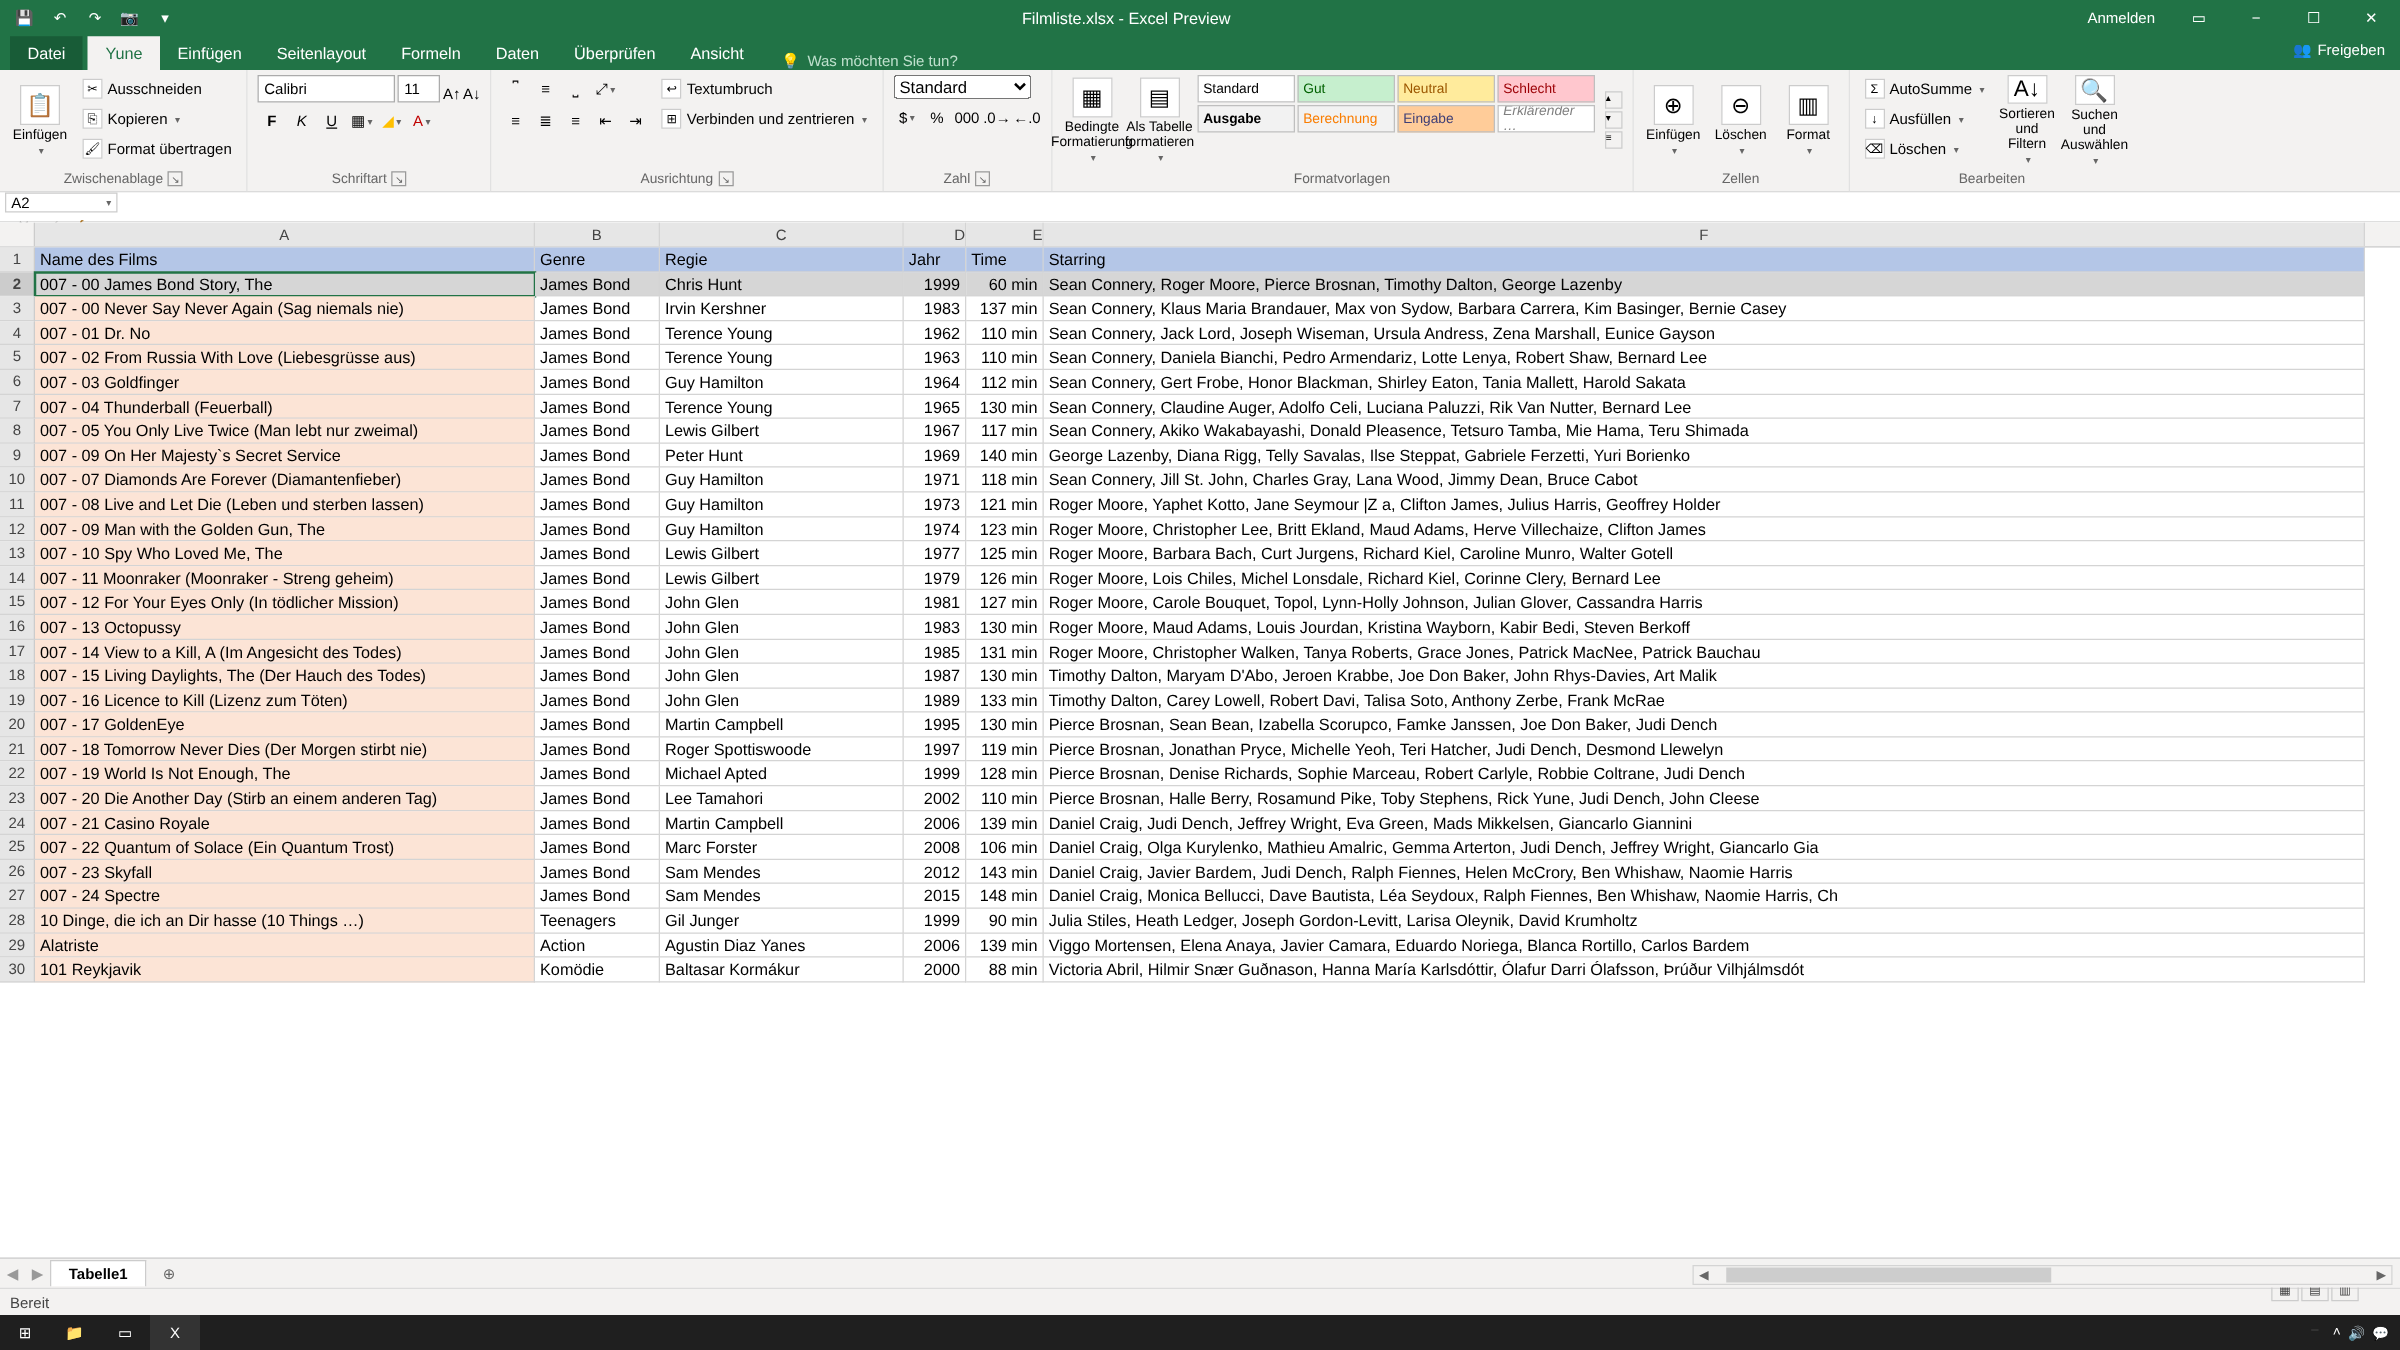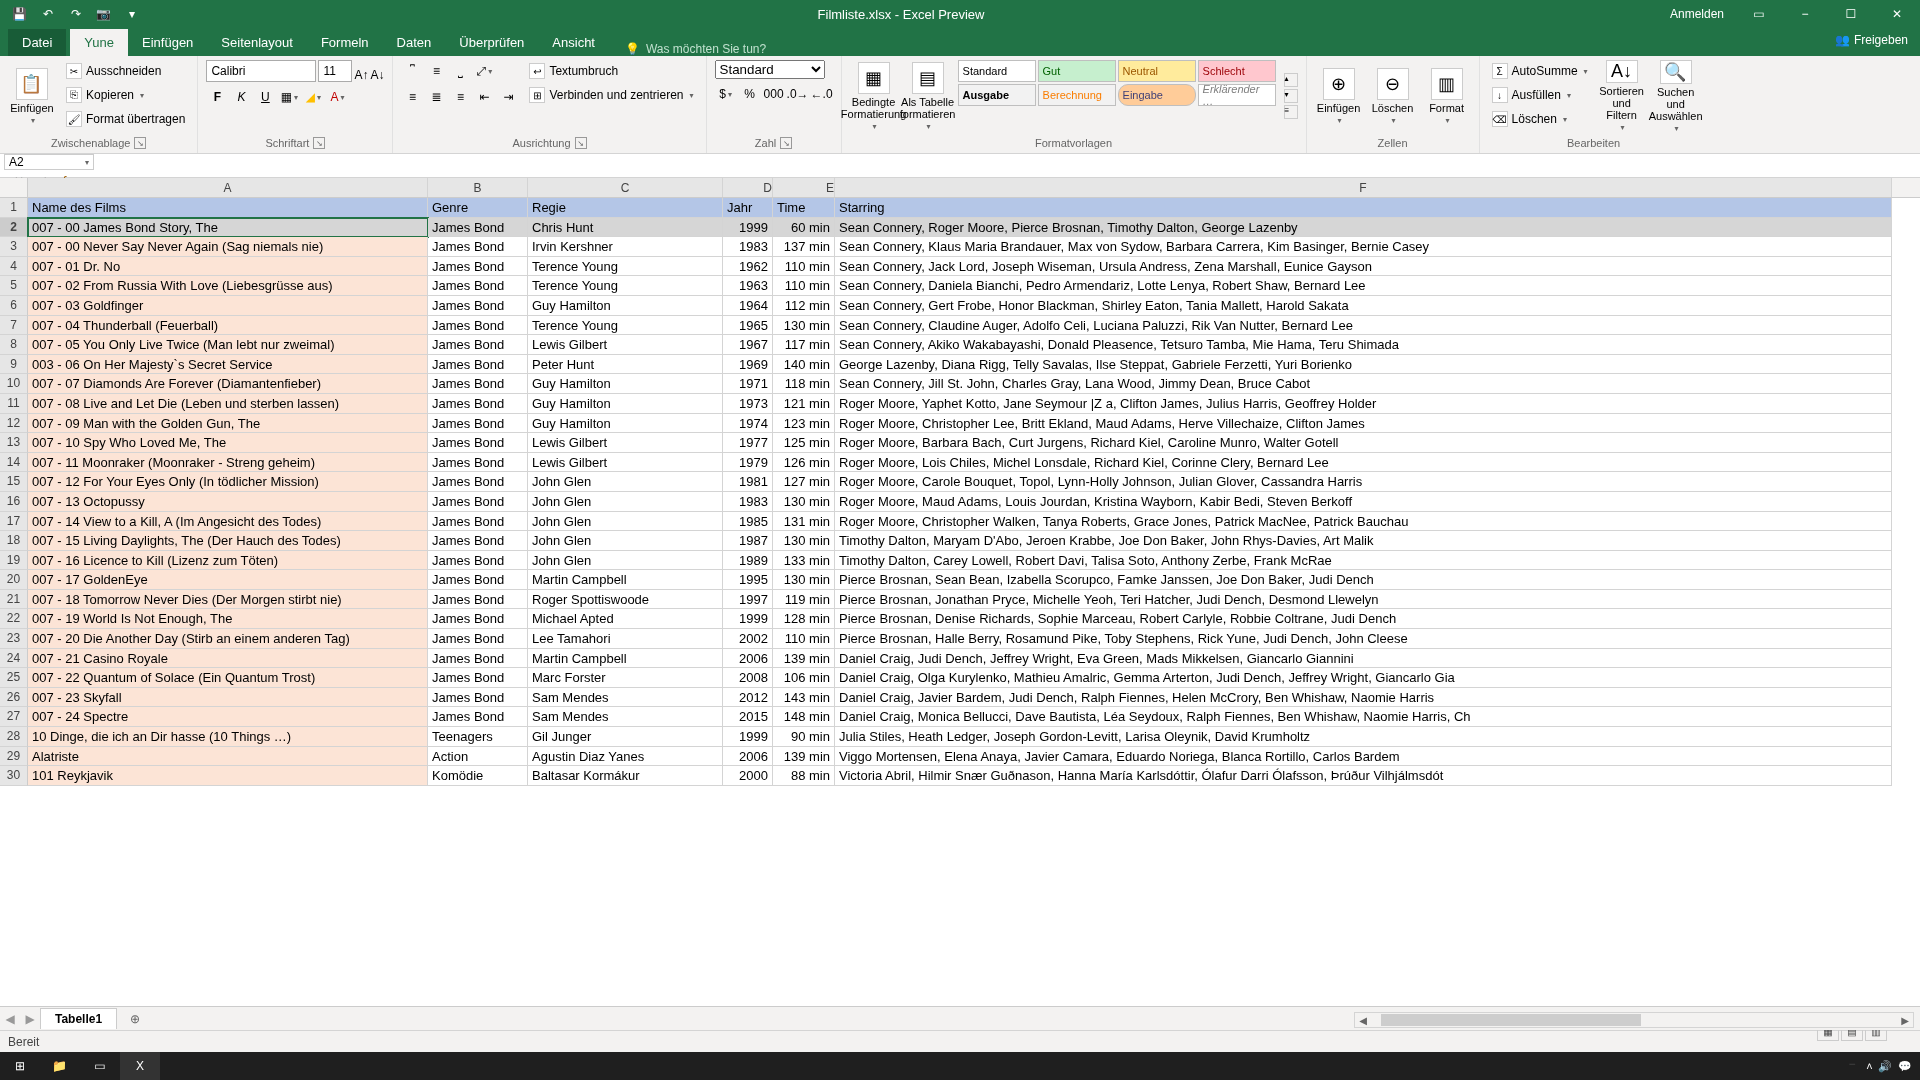--- a/index.html
+++ b/index.html
@@ -38,21 +38,21 @@
 .btnrow .ib { width:22px; height:22px; border:1px solid transparent; display:flex; align-items:center; justify-content:center; font-size:12px; }
 .styles-gallery { display:flex; flex-direction:column; gap:2px; }
 .style-row { display:flex; gap:2px; }
 .style-cell { width:78px; height:22px; border:1px solid #bfbfbf; display:flex; align-items:center; padding:0 4px; font-size:11px; overflow:hidden; }
 .style-standard { background:#fff; }
 .style-gut { background:#c6efce; color:#006100; }
 .style-neutral { background:#ffeb9c; color:#9c5700; }
 .style-schlecht { background:#ffc7ce; color:#9c0006; }
 .style-ausgabe { background:#f2f2f2; font-weight:bold; }
 .style-berechnung { background:#f2f2f2; color:#fa7d00; }
-.style-eingabe { background:#ffcc99; color:#3f3f76;border-radius:10px; }
+.style-eingabe { background:#ffcc99; color:#3f3f76; }
 .style-erkl { background:#fff; color:#7f7f7f; font-style:italic; }
 .arrow { font-size: 8px; margin-left: 2px; color: #666; }
 .dlaunch { width:12px; height:12px; border:1px solid #999; font-size:8px; display:flex; align-items:center; justify-content:center; }
 
 
 .formula-bar { height:24px; border-bottom:1px solid #d4d4d4; display:flex; align-items:flex-start; background:#fff;flex-direction:column; }
 .name-box { width:90px; height:22px; border:1px solid #ccc; margin-left:4px; padding:0 4px; display:flex; align-items:center; justify-content:space-between; font-size:12px; }
 .fx-btns { display:flex; gap:2px; margin:0 8px; }
 .fx-btns .fb { width:22px; height:22px; display:flex; align-items:center; justify-content:center; font-size:12px; color:#999; }
 .fx-btns .fx { font-style:italic; color:#a16207; }
@@ -441,21 +441,21 @@
         <div class="rh">8</div>
         <div class="cell colA">007 - 05 You Only Live Twice (Man lebt nur zweimal)</div>
         <div class="cell colB">James Bond</div>
         <div class="cell colC">Lewis Gilbert</div>
         <div class="cell colD">1967</div>
         <div class="cell colE">117 min</div>
         <div class="cell colF">Sean Connery, Akiko Wakabayashi, Donald Pleasence, Tetsuro Tamba, Mie Hama, Teru Shimada</div>
       </div>
       <div class="row data-row">
         <div class="rh">9</div>
-        <div class="cell colA">003 - 06 On Her Majesty`s Secret Service</div>
+        <div class="cell colA">007 - 09 On Her Majesty`s Secret Service</div>
         <div class="cell colB">James Bond</div>
         <div class="cell colC">Peter Hunt</div>
         <div class="cell colD">1969</div>
         <div class="cell colE">140 min</div>
         <div class="cell colF">George Lazenby, Diana Rigg, Telly Savalas, Ilse Steppat, Gabriele Ferzetti, Yuri Borienko</div>
       </div>
       <div class="row data-row">
         <div class="rh">10</div>
         <div class="cell colA">007 - 07 Diamonds Are Forever (Diamantenfieber)</div>
         <div class="cell colB">James Bond</div>

